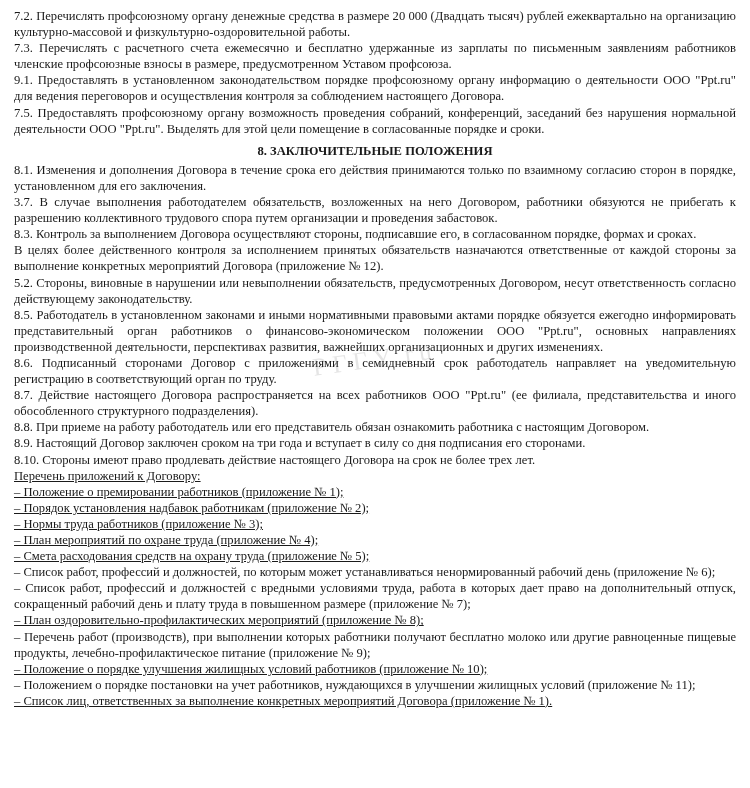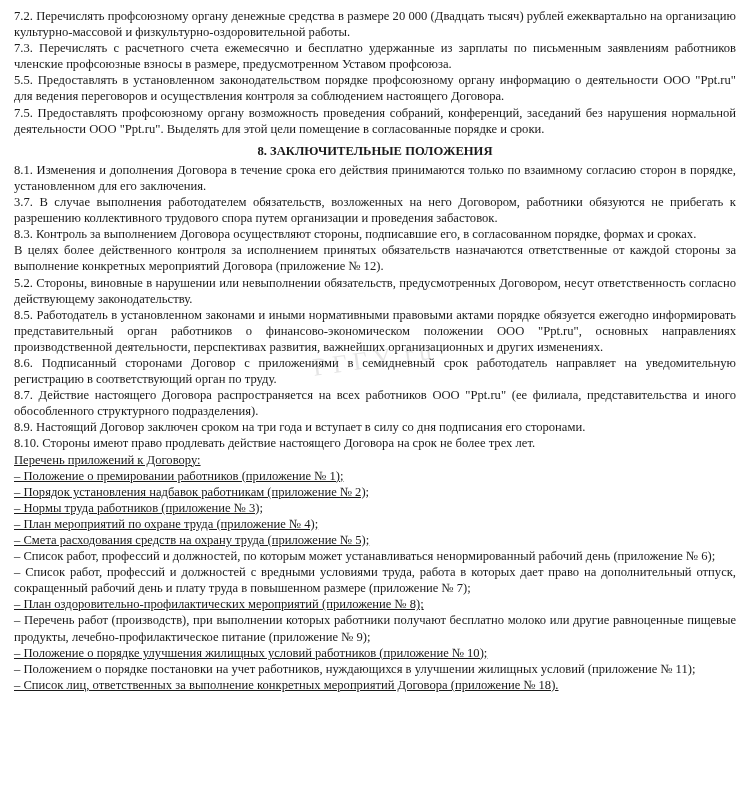--- a/index.html
+++ b/index.html
@@ -71,45 +71,46 @@
 <body>
 
 <div id="page">
 
   <div class="watermark">РГГУ.ru</div>
 
   <div class="doc-body">
 
     <p class="para">7.2. Перечислять профсоюзному органу денежные средства в размере 20 000 (Двадцать тысяч) рублей ежеквартально на организацию культурно-массовой и физкультурно-оздоровительной работы.</p>
     <p class="para">7.3. Перечислять с расчетного счета ежемесячно и бесплатно удержанные из зарплаты по письменным заявлениям работников членские профсоюзные взносы в размере, предусмотренном Уставом профсоюза.</p>
-    <p class="para">5.5. Предоставлять в установленном законодательством порядке профсоюзному органу информацию о деятельности ООО "Ppt.ru" для ведения переговоров и осуществления контроля за соблюдением настоящего Договора.</p>
+    <p class="para">9.1. Предоставлять в установленном законодательством порядке профсоюзному органу информацию о деятельности ООО "Ppt.ru" для ведения переговоров и осуществления контроля за соблюдением настоящего Договора.</p>
     <p class="para">7.5. Предоставлять профсоюзному органу возможность проведения собраний, конференций, заседаний без нарушения нормальной деятельности ООО "Ppt.ru". Выделять для этой цели помещение в согласованные порядке и сроки.</p>
 
     <h2 class="heading">8. ЗАКЛЮЧИТЕЛЬНЫЕ ПОЛОЖЕНИЯ</h2>
 
     <p class="para">8.1. Изменения и дополнения Договора в течение срока его действия принимаются только по взаимному согласию сторон в порядке, установленном для его заключения.</p>
     <p class="para">3.7. В случае выполнения работодателем обязательств, возложенных на него Договором, работники обязуются не прибегать к разрешению коллективного трудового спора путем организации и проведения забастовок.</p>
     <p class="para">8.3. Контроль за выполнением Договора осуществляют стороны, подписавшие его, в согласованном порядке, формах и сроках.</p>
     <p class="para">В целях более действенного контроля за исполнением принятых обязательств назначаются ответственные от каждой стороны за выполнение конкретных мероприятий Договора (приложение № 12).</p>
     <p class="para">5.2. Стороны, виновные в нарушении или невыполнении обязательств, предусмотренных Договором, несут ответственность согласно действующему законодательству.</p>
     <p class="para">8.5. Работодатель в установленном законами и иными нормативными правовыми актами порядке обязуется ежегодно информировать представительный орган работников о финансово-экономическом положении ООО "Ppt.ru", основных направлениях производственной деятельности, перспективах развития, важнейших организационных и других изменениях.</p>
     <p class="para">8.6. Подписанный сторонами Договор с приложениями в семидневный срок работодатель направляет на уведомительную регистрацию в соответствующий орган по труду.</p>
     <p class="para">8.7. Действие настоящего Договора распространяется на всех работников ООО "Ppt.ru" (ее филиала, представительства и иного обособленного структурного подразделения).</p>
+    <p class="para">8.8. При приеме на работу работодатель или его представитель обязан ознакомить работника с настоящим Договором.</p>
     <p class="para">8.9. Настоящий Договор заключен сроком на три года и вступает в силу со дня подписания его сторонами.</p>
     <p class="para">8.10. Стороны имеют право продлевать действие настоящего Договора на срок не более трех лет.</p>
 
     <p class="listline nojust">Перечень приложений к Договору:</p>
 
     <p class="listline nojust">– Положение о премировании работников (приложение № 1);</p>
     <p class="listline nojust">– Порядок установления надбавок работникам (приложение № 2);</p>
     <p class="listline nojust">– Нормы труда работников (приложение № 3);</p>
     <p class="listline nojust">– План мероприятий по охране труда (приложение № 4);</p>
     <p class="listline nojust">– Смета расходования средств на охрану труда (приложение № 5);</p>
     <p class="listline">– Список работ, профессий и должностей, по которым может устанавливаться ненормированный рабочий день (приложение № 6);</p>
     <p class="listline">– Список работ, профессий и должностей с вредными условиями труда, работа в которых дает право на дополнительный отпуск, сокращенный рабочий день и плату труда в повышенном размере (приложение № 7);</p>
     <p class="listline nojust">– План оздоровительно-профилактических мероприятий (приложение № 8);</p>
     <p class="listline">– Перечень работ (производств), при выполнении которых работники получают бесплатно молоко или другие равноценные пищевые продукты, лечебно-профилактическое питание (приложение № 9);</p>
     <p class="listline nojust">– Положение о порядке улучшения жилищных условий работников (приложение № 10);</p>
     <p class="listline">– Положением о порядке постановки на учет работников, нуждающихся в улучшении жилищных условий (приложение № 11);</p>
-    <p class="listline nojust">– Список лиц, ответственных за выполнение конкретных мероприятий Договора (приложение № 18).</p>
+    <p class="listline nojust">– Список лиц, ответственных за выполнение конкретных мероприятий Договора (приложение № 1).</p>
 
   </div>
 </div>
 
 </body></html>

